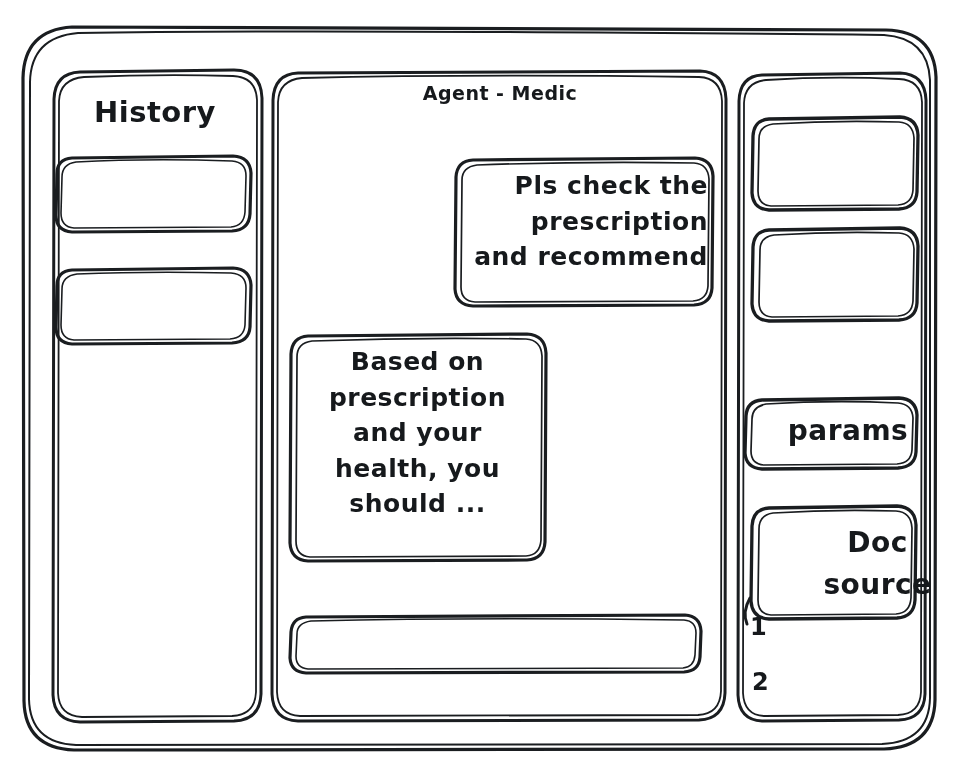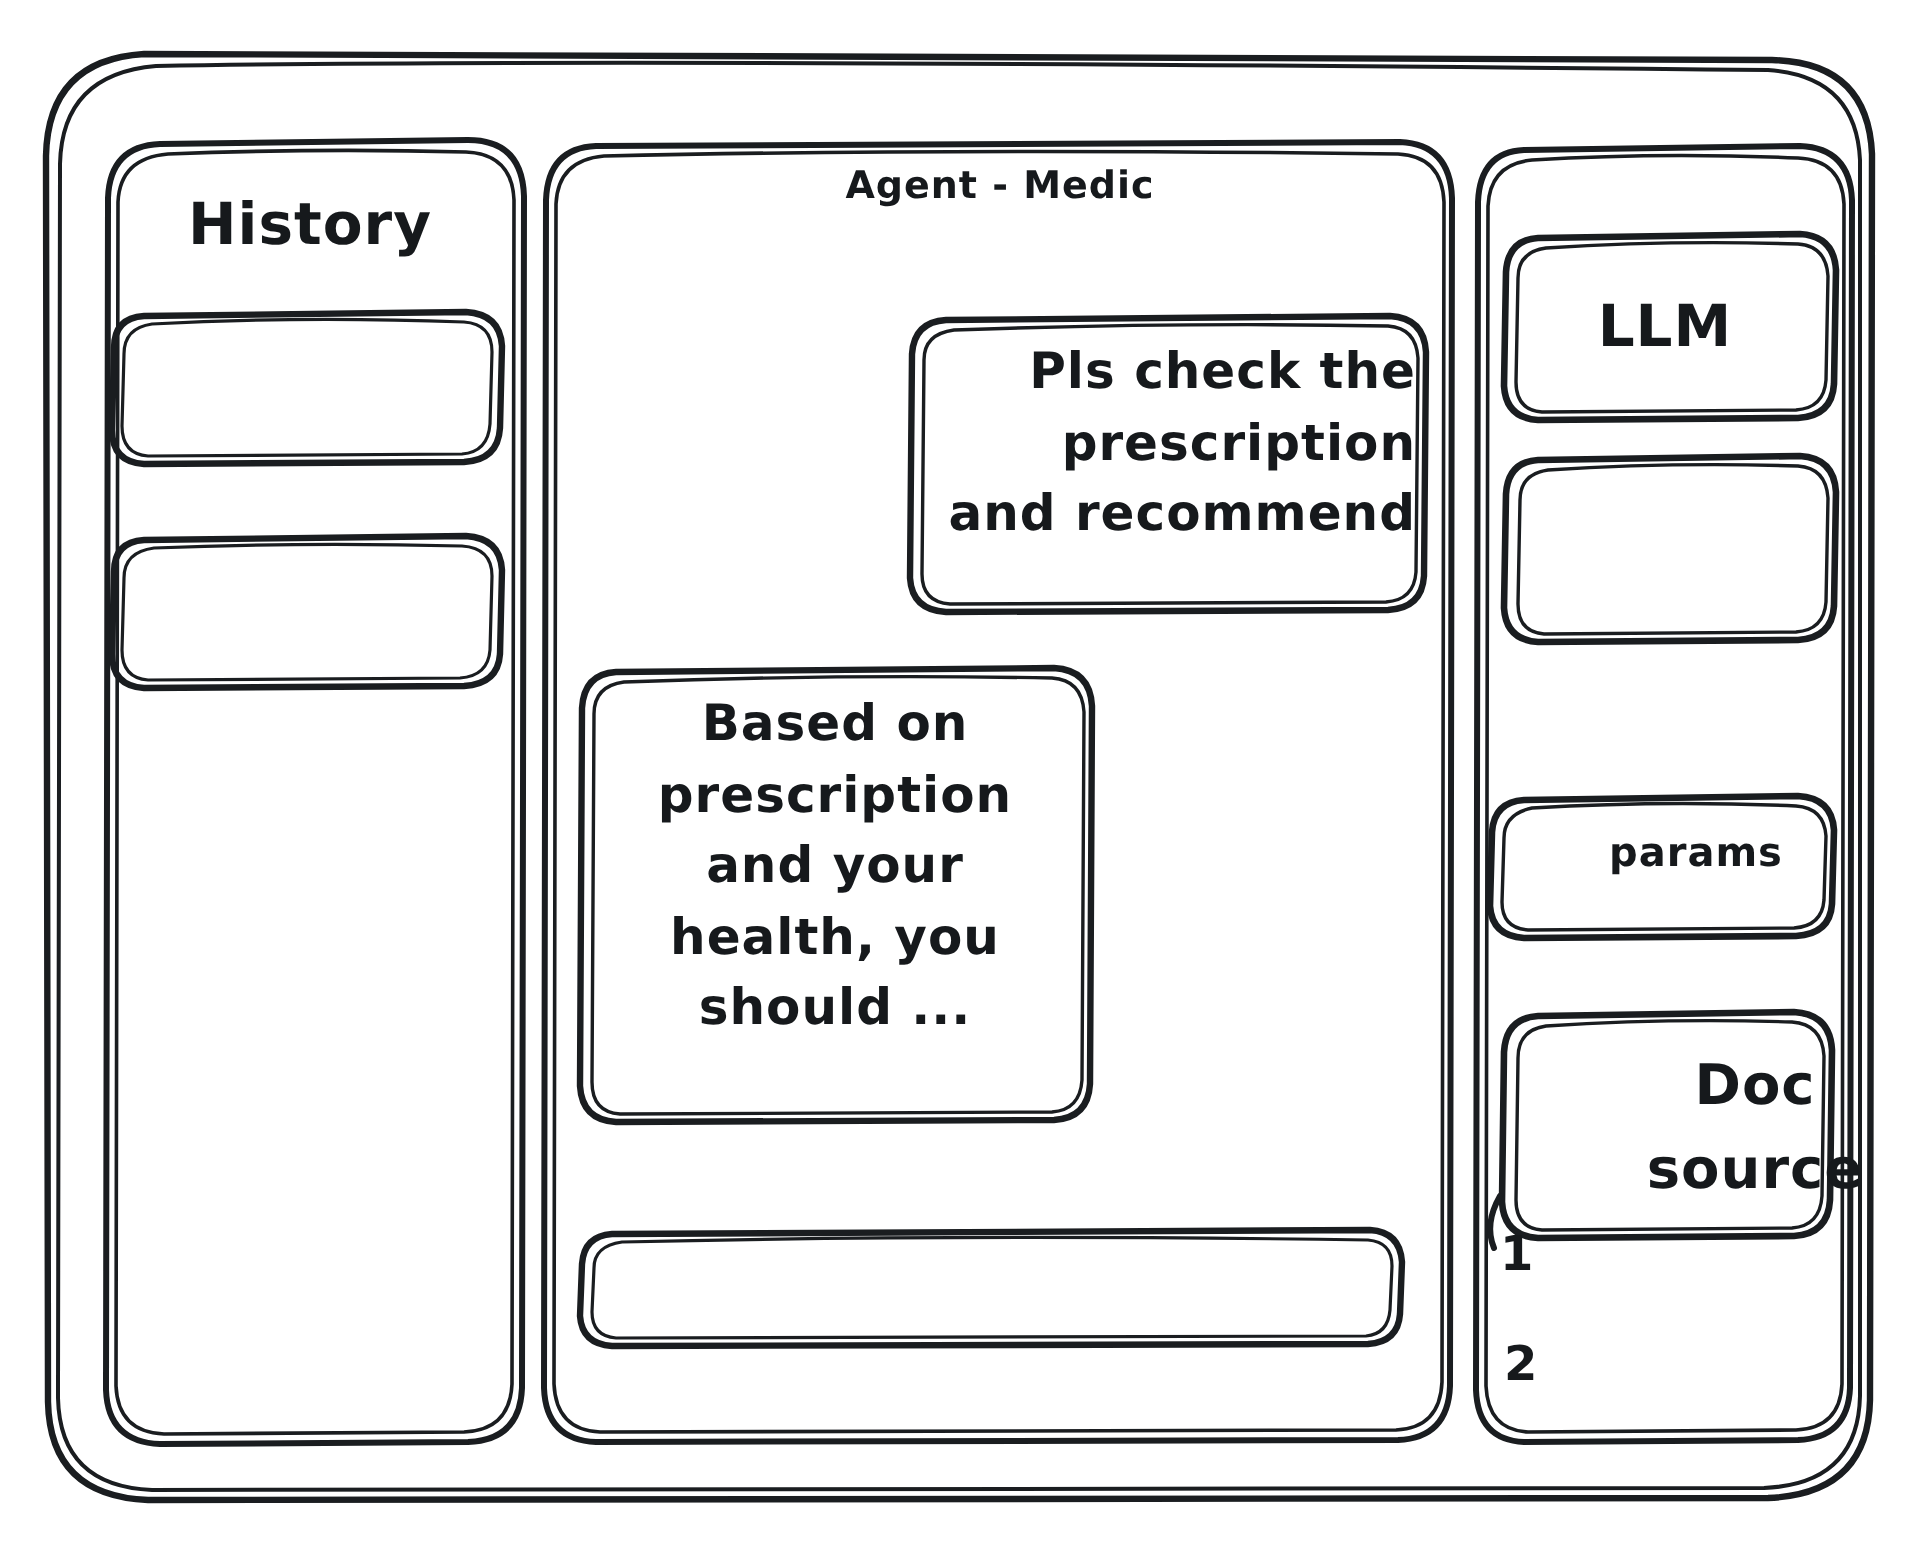--- a/index.html
+++ b/index.html
@@ -57,21 +57,21 @@
     line-height: 1.42;
     text-align: right;
   }
   #assistant-bubble-text {
     left: 295px; top: 344px; width: 245px;
     font-size: 25px;
     line-height: 1.42;
   }
   #tool-llm-label   { left: 750px; top: 146px; width: 165px; font-size: 29px; }
   #tool-ocr-label   { left: 750px; top: 256px; width: 165px; font-size: 29px; }
-  #tool-params-label{ left: 748px; top: 414px; width: 200px; font-size: 20px; }
+  #tool-params-label{ left: 748px; top: 414px; width: 200px; font-size: 28px; }
   #tool-doc-label   { left: 750px; top: 522px; width: 165px; font-size: 28px; line-height: 1.5; padding-left: 45px; }
   #doc-item-1 { left: 750px; top: 613px; width: 34px; font-size: 24px; text-align: left; }
   #doc-item-2 { left: 752px; top: 668px; width: 34px; font-size: 24px; text-align: left; }
 </style>
 </head>
 <body>
 
 <div id="canvas">
 
   <svg id="sketch-layer" viewBox="0 0 957 777">
@@ -192,21 +192,20 @@
 prescription
 and your
 health, you
 should ...</div>
 
   <div class="hit" style="left:290px; top:615px; width:412px; height:59px; cursor:text;" title=""></div>
 
   <div class="hit" style="left:738px; top:73px; width:189px; height:649px;"></div>
 
   <div class="hit" style="left:752px; top:117px; width:167px; height:94px;"></div>
-  <div class="txt" id="tool-llm-label">LLM</div>
 
   <div class="hit" style="left:752px; top:228px; width:167px; height:94px;"></div>
 
   <div class="hit" style="left:745px; top:398px; width:173px; height:72px;"></div>
   <div class="txt" id="tool-params-label">params</div>
 
   <div class="hit" style="left:751px; top:506px; width:166px; height:113px;"></div>
   <div class="txt" id="tool-doc-label">Doc
 source</div>
 

